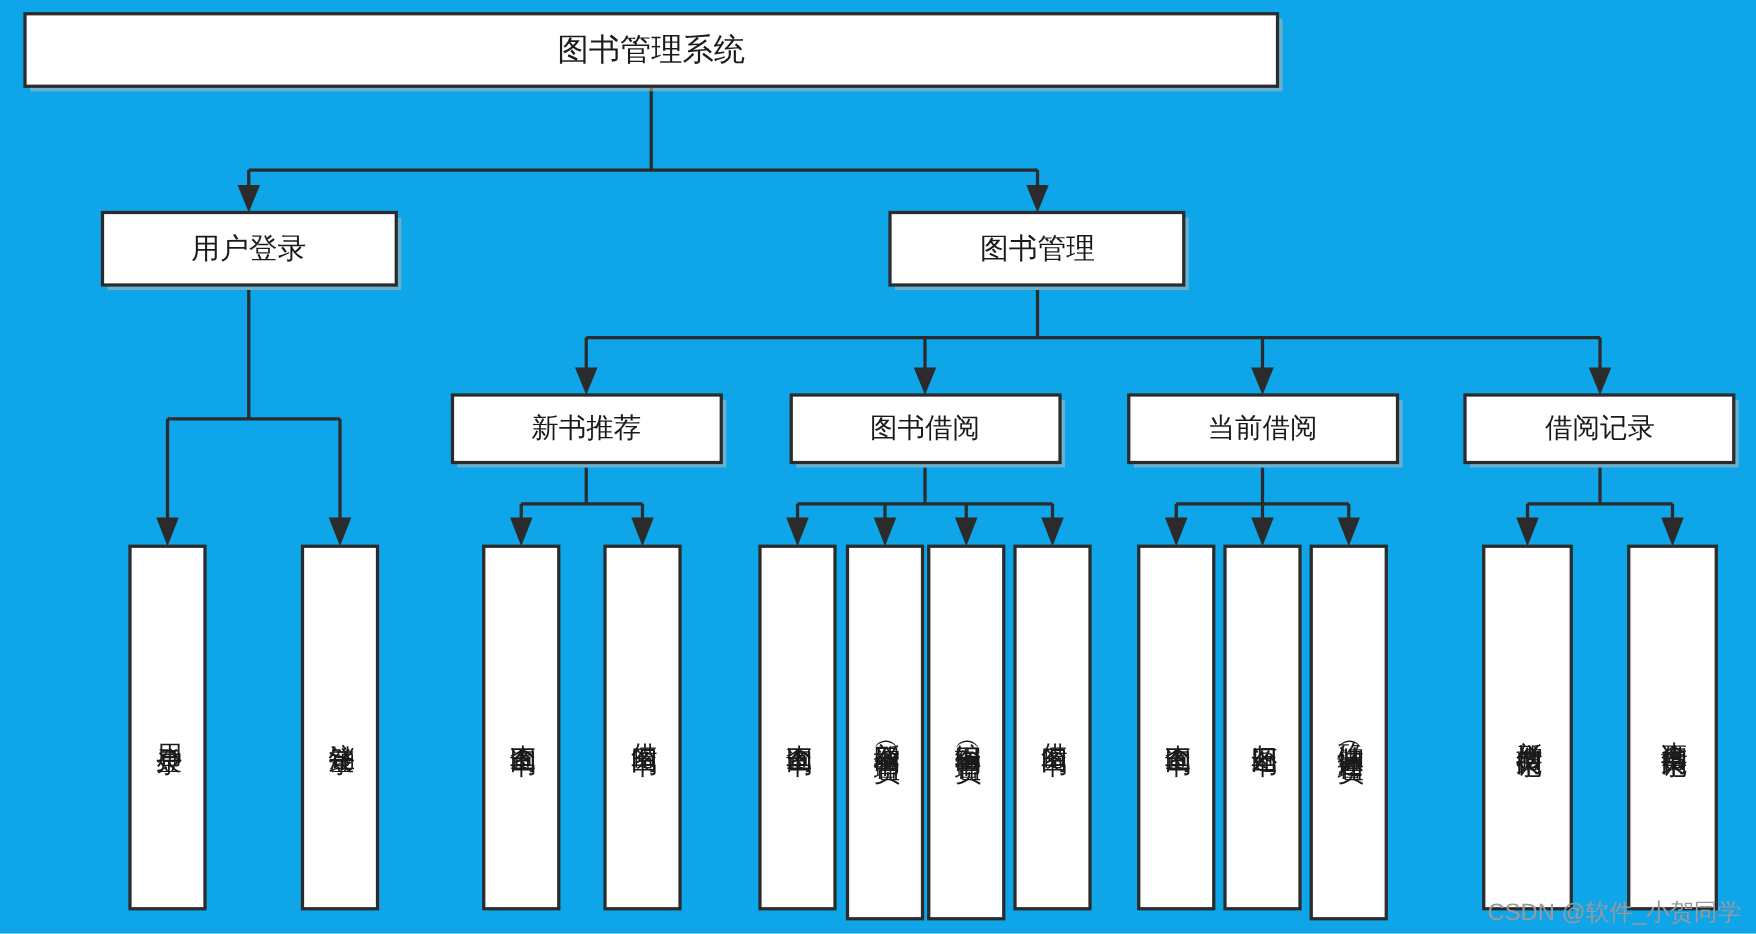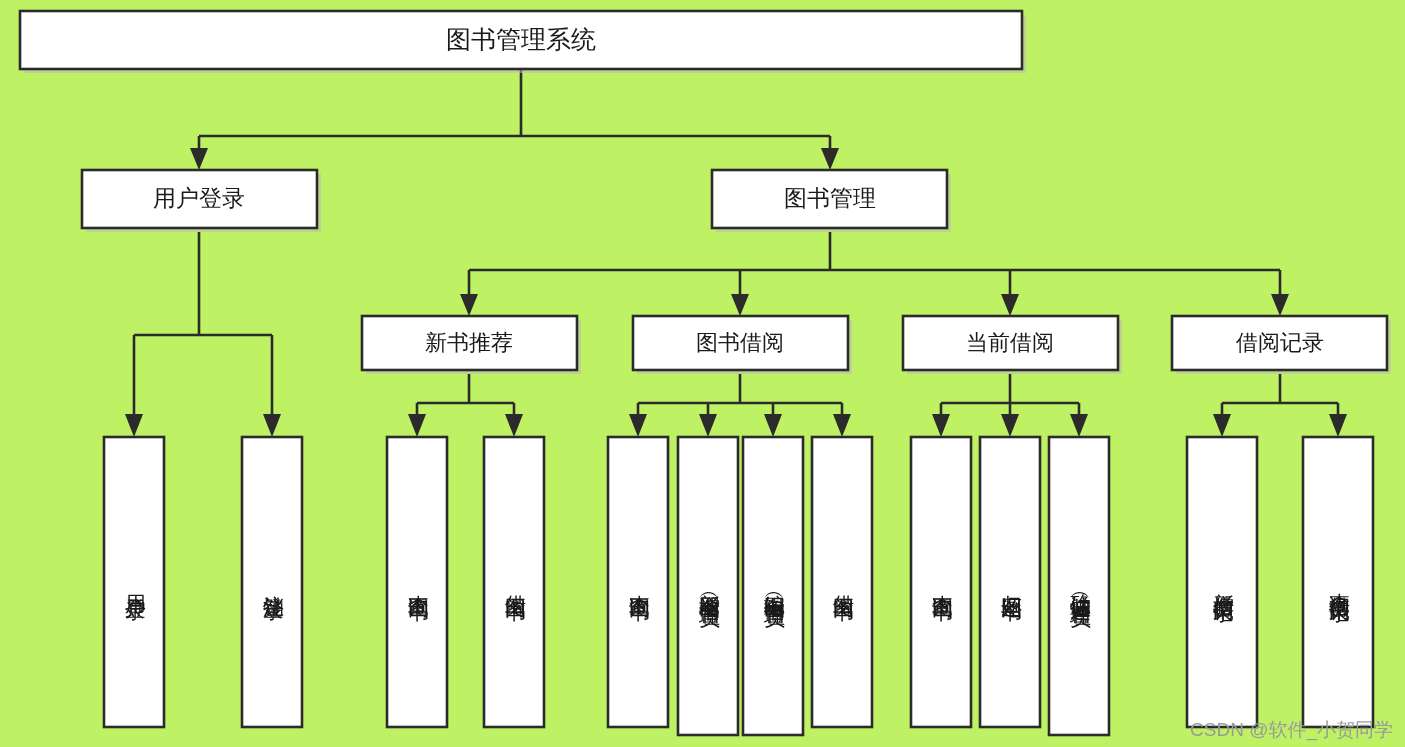--- a/index.html
+++ b/index.html
@@ -8,21 +8,21 @@
     padding: 0;
     background: #ffffff;
   }
   body {
     font-family: "Liberation Sans", "DejaVu Sans", sans-serif;
   }
   #diagram-root {
     position: relative;
     width: 1405px;
     height: 747px;
-    background: #bef264;
+    background: #0ea5e9;
     overflow: hidden;
   }
   svg.diagram-canvas {
     display: block;
     width: 1405px;
     height: 747px;
   }
   .node-box {
     fill: #ffffff;
     stroke: #2b2b2b;

